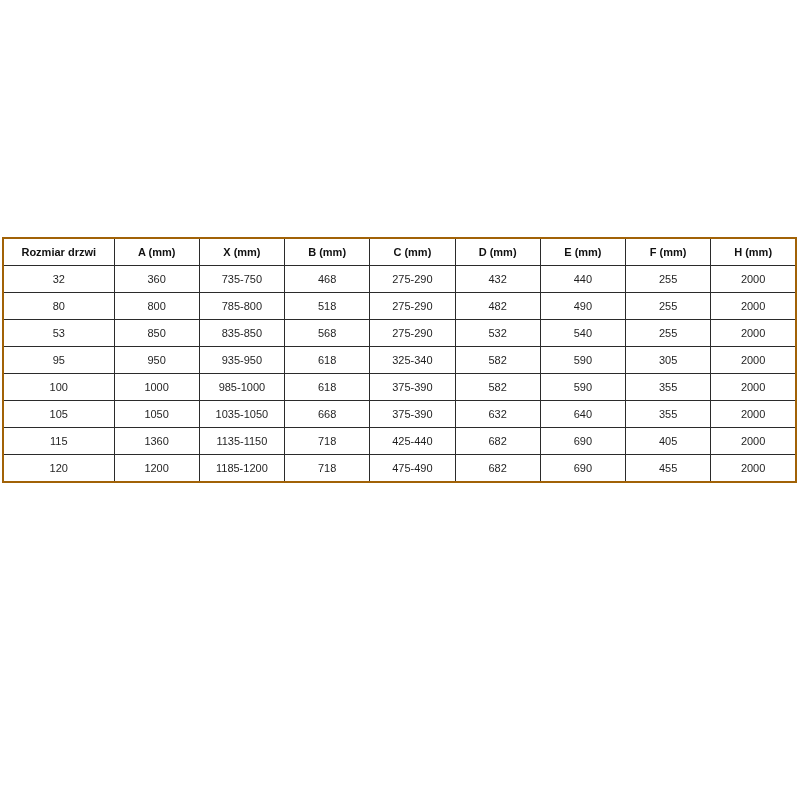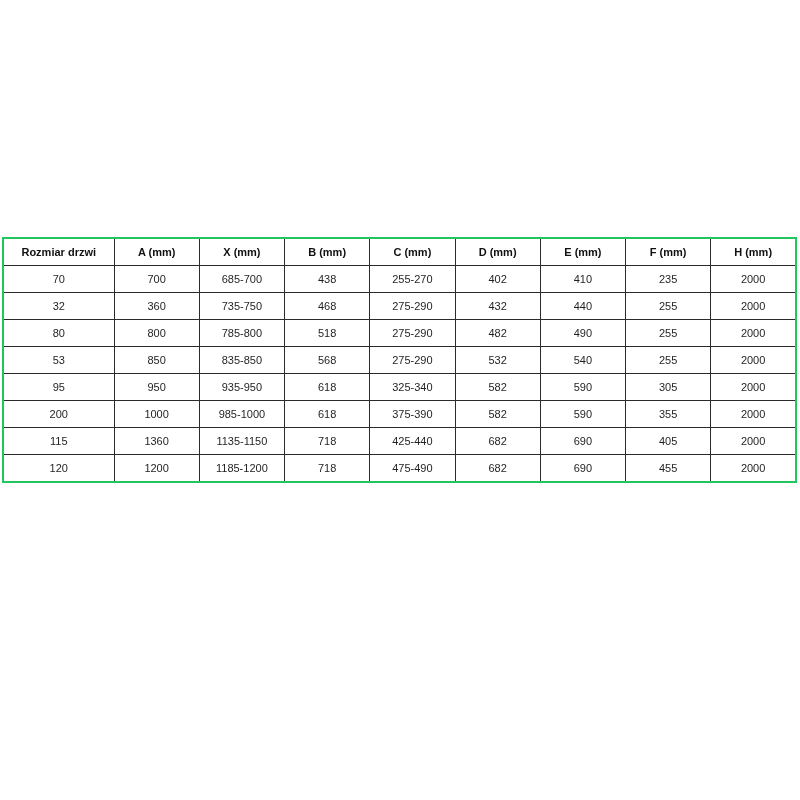--- a/index.html
+++ b/index.html
@@ -17,21 +17,21 @@
     background: #ffffff;
     overflow: hidden;
   }
   table.size-table {
     position: absolute;
     left: 2px;
     top: 237px;
     width: 795px;
     border-collapse: collapse;
     table-layout: fixed;
-    border: 2px solid #22c55e;
+    border: 2px solid #a16207;
   }
   table.size-table col.first-col { width: 111px; }
   table.size-table th,
   table.size-table td {
     border: 1px solid #2b2b2b;
     height: 26px;
     padding: 0;
     text-align: center;
     vertical-align: middle;
     font-size: 11px;
@@ -69,31 +69,20 @@
           <th>B (mm)</th>
           <th>C (mm)</th>
           <th>D (mm)</th>
           <th>E (mm)</th>
           <th>F (mm)</th>
           <th>H (mm)</th>
         </tr>
     </thead>
     <tbody>
         <tr>
-          <td>70</td>
-          <td>700</td>
-          <td>685-700</td>
-          <td>438</td>
-          <td>255-270</td>
-          <td>402</td>
-          <td>410</td>
-          <td>235</td>
-          <td>2000</td>
-        </tr>
-        <tr>
           <td>32</td>
           <td>360</td>
           <td>735-750</td>
           <td>468</td>
           <td>275-290</td>
           <td>432</td>
           <td>440</td>
           <td>255</td>
           <td>2000</td>
         </tr>
@@ -124,27 +113,38 @@
           <td>950</td>
           <td>935-950</td>
           <td>618</td>
           <td>325-340</td>
           <td>582</td>
           <td>590</td>
           <td>305</td>
           <td>2000</td>
         </tr>
         <tr>
-          <td>200</td>
+          <td>100</td>
           <td>1000</td>
           <td>985-1000</td>
           <td>618</td>
           <td>375-390</td>
           <td>582</td>
           <td>590</td>
+          <td>355</td>
+          <td>2000</td>
+        </tr>
+        <tr>
+          <td>105</td>
+          <td>1050</td>
+          <td>1035-1050</td>
+          <td>668</td>
+          <td>375-390</td>
+          <td>632</td>
+          <td>640</td>
           <td>355</td>
           <td>2000</td>
         </tr>
         <tr>
           <td>115</td>
           <td>1360</td>
           <td>1135-1150</td>
           <td>718</td>
           <td>425-440</td>
           <td>682</td>

